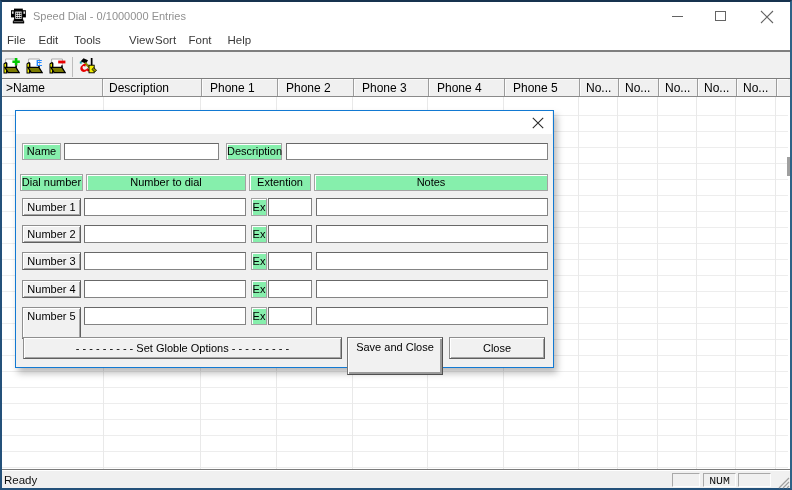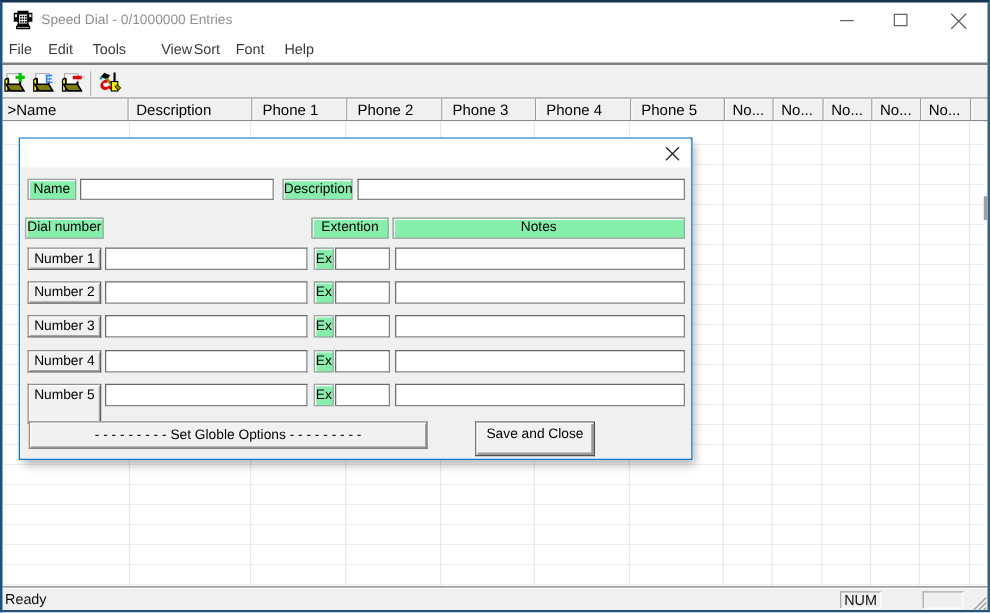--- a/index.html
+++ b/index.html
@@ -161,38 +161,39 @@
 <div class="vline" style="left:657px;"></div>
 <div class="vline" style="left:696px;"></div>
 <div class="vline" style="left:735px;"></div>
 <div class="vline" style="left:775px;"></div>
 
 <div class="abs" style="left:787px; top:157px; width:3px; height:19px; background:#9f9f9f; z-index:55;"></div>
 <div class="abs" id="statussep"></div>
 <div class="abs" id="statusbar"></div>
 <div class="abs" id="ready">Ready</div>
 <div class="spanel" style="left:672px; width:28px;"></div>
-<div class="spanel" style="left:672px; width:33px;">NUM</div>
+<div class="spanel" style="left:703px; width:33px;font-family:Liberation Mono, monospace;">NUM</div>
 <div class="spanel" style="left:738px; width:33px;"></div>
 <svg class="abs" style="left:777px; top:476px; z-index:60;" width="13" height="13" viewBox="0 0 13 13">
   <path d="M12,2 L2,12 M12,6 L6,12 M12,10 L10,12" stroke="#9f9f9f" stroke-width="1.2" fill="none"></path>
 </svg>
 
 <div class="abs" id="dialog">
   <div id="dlgtitlebar"></div>
   <svg style="position:absolute; left:516px; top:6px;" width="12" height="12" viewBox="0 0 12 12">
     <path d="M0.8,0.8 L11.2,11.2 M11.2,0.8 L0.8,11.2" stroke="#2a2a2a" stroke-width="1.1" fill="none"></path>
   </svg>
 
   <div class="dlabel" style="left:6px; top:32px; width:39px; height:17px; line-height:15px;">Name</div>
   <div class="din" style="left:48px; top:32px; width:155px; height:17px;"></div>
   <div class="dlabel" style="left:210px; top:32px; width:56px; height:17px; line-height:15px;">Description</div>
   <div class="din" style="left:270px; top:32px; width:262px; height:17px;"></div>
 
   <div class="dlabel" style="left:4px; top:63px; width:63px; height:17px; line-height:15px;">Dial number</div>
+  <div class="dlabel" style="left:70px; top:63px; width:160px; height:17px; line-height:15px;">Number to dial</div>
   <div class="dlabel" style="left:233px; top:63px; width:62px; height:17px; line-height:15px;">Extention</div>
   <div class="dlabel" style="left:298px; top:63px; width:234px; height:17px; line-height:15px;">Notes</div>
 
   <div class="dbtn" style="left:6px; top:87px;  width:59px; height:18px; line-height:16px;">Number 1</div>
   <div class="din" style="left:68px; top:87px;  width:162px; height:18px;"></div>
   <div class="dlabel" style="left:235px; top:87px; width:16px; height:18px; line-height:16px;">Ex</div>
   <div class="din" style="left:252px; top:87px; width:44px; height:18px;"></div>
   <div class="din" style="left:300px; top:87px; width:232px; height:18px;"></div>
 
   <div class="dbtn" style="left:6px; top:114px; width:59px; height:18px; line-height:16px;">Number 2</div>
@@ -213,16 +214,17 @@
   <div class="din" style="left:252px; top:169px; width:44px; height:18px;"></div>
   <div class="din" style="left:300px; top:169px; width:232px; height:18px;"></div>
 
   <div class="dbtn" style="left:6px; top:196px; width:59px; height:32px; line-height:16px;">Number 5</div>
   <div class="din" style="left:68px; top:196px; width:162px; height:18px;"></div>
   <div class="dlabel" style="left:235px; top:196px; width:16px; height:18px; line-height:16px;">Ex</div>
   <div class="din" style="left:252px; top:196px; width:44px; height:18px;"></div>
   <div class="din" style="left:300px; top:196px; width:232px; height:18px;"></div>
 
   <div class="dbtn" style="left:7px; top:226px; width:319px; height:22px; line-height:20px;">- - - - - - - - - Set Globle Options - - - - - - - - -</div>
-  <div class="dbtn" id="btnsave" style="left:331px; top:226px; width:96px; height:28px; line-height:18px;margin-left:33px;">Save and Close</div>
+  <div class="dbtn" id="btnsave" style="left:331px; top:226px; width:96px; height:38px; line-height:18px;">Save and Close</div>
+  <div class="dbtn" style="left:433px; top:226px; width:96px; height:22px; line-height:20px;">Close</div>
 </div>
 
 <div class="abs" id="winborder"></div>
 
 </body></html>

